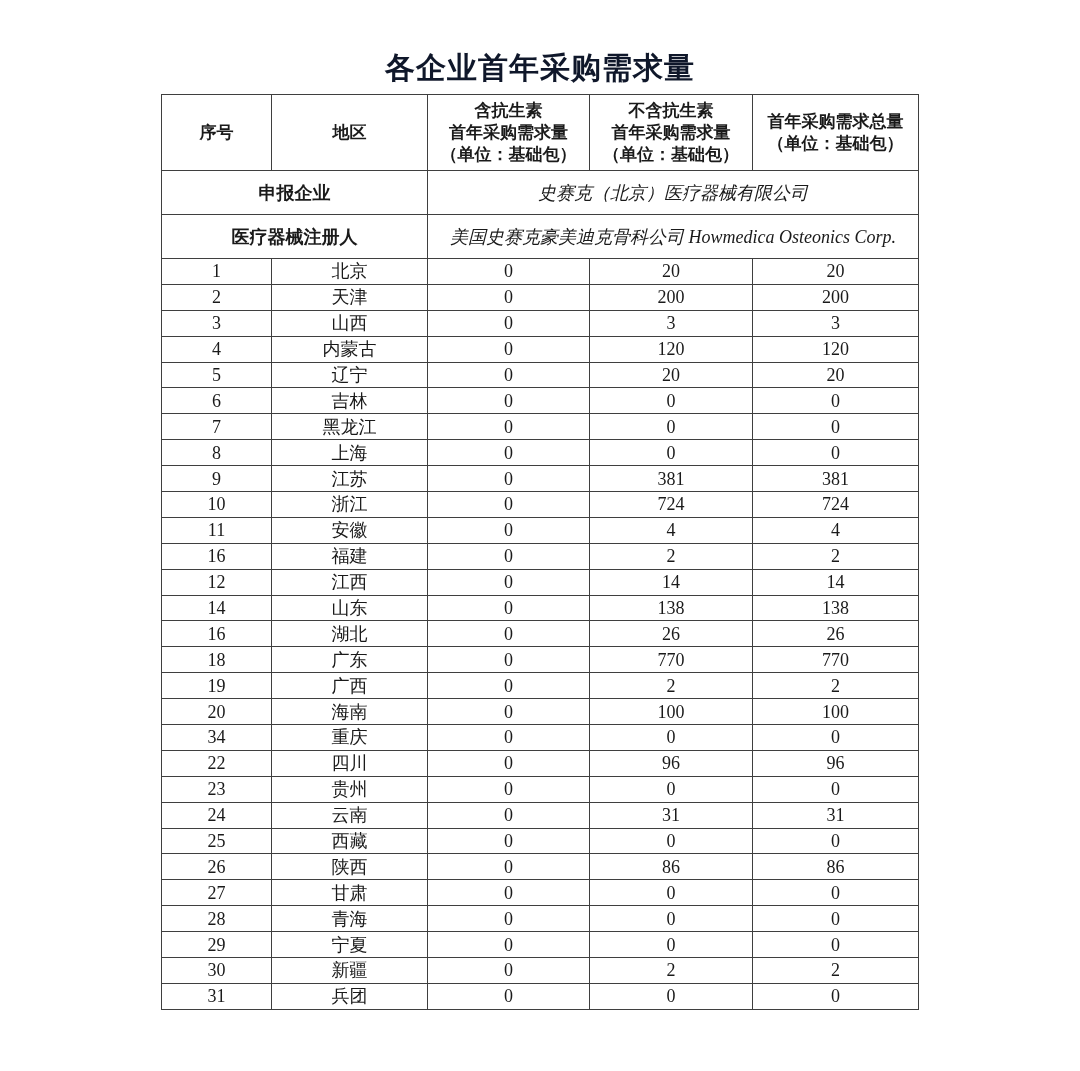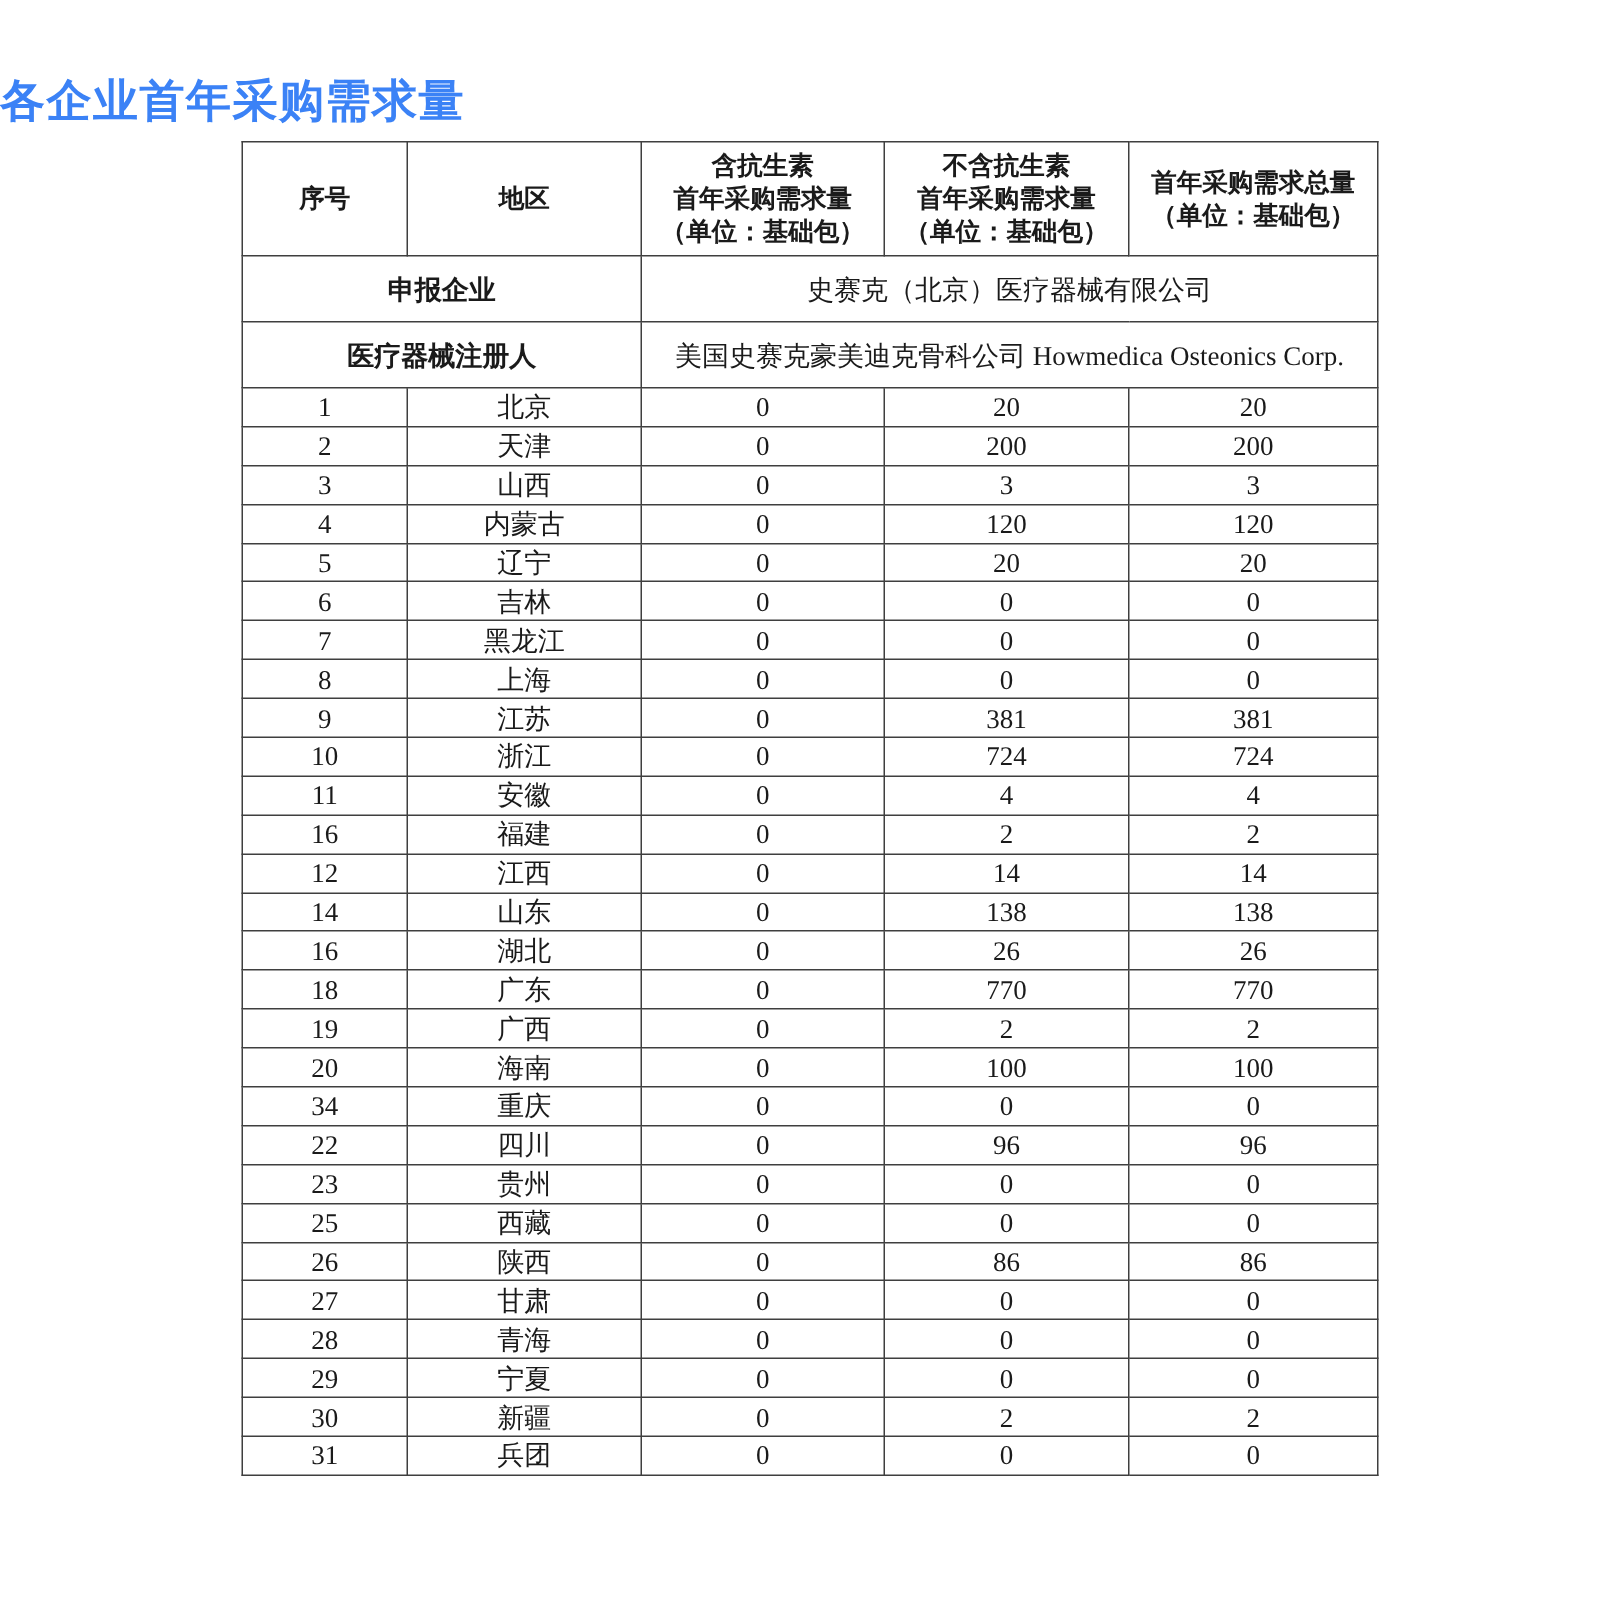--- a/index.html
+++ b/index.html
@@ -7,26 +7,26 @@
   body {
     width: 1080px;
     height: 1071px;
     background: #ffffff;
     color: #1a1a1a;
     font-family: "Liberation Sans", "DejaVu Sans", sans-serif;
     overflow: hidden;
   }
   .title {
     margin: 51px 0 9px 0;
-    text-align: left;
+    text-align: center;
     font-weight: bold;
     font-size: 30px;
     line-height: 34px;
     letter-spacing: 1px;
-    color: #3b82f6;
+    color: #0f172a;
     font-family: "Liberation Sans", "DejaVu Sans", sans-serif;
   }
   table.demand-table {
     width: 757px;
     margin: 0 auto;
     border-collapse: collapse;
     table-layout: fixed;
   }
   .demand-table th, .demand-table td {
     border: 1px solid #3f3f3f;
@@ -47,20 +47,21 @@
   tr.info-row th {
     height: 44px;
     font-size: 18px;
     font-weight: bold;
     font-family: "Liberation Sans", "DejaVu Sans", sans-serif;
   }
   tr.info-row td {
     font-family: "Liberation Serif", "DejaVu Serif", serif;
     font-size: 18px;
     font-weight: normal;
+    font-style: italic;
   }
   tr.data-row td {
     height: 25.9px;
     font-size: 18px;
     line-height: 1;
     font-family: "Liberation Serif", "DejaVu Serif", serif;
   }
 </style>
 </head>
 <body>
@@ -250,20 +251,27 @@
           <td>96</td>
         </tr>
         <tr class="data-row">
           <td>23</td>
           <td>贵州</td>
           <td>0</td>
           <td>0</td>
           <td>0</td>
         </tr>
         <tr class="data-row">
+          <td>24</td>
+          <td>云南</td>
+          <td>0</td>
+          <td>31</td>
+          <td>31</td>
+        </tr>
+        <tr class="data-row">
           <td>25</td>
           <td>西藏</td>
           <td>0</td>
           <td>0</td>
           <td>0</td>
         </tr>
         <tr class="data-row">
           <td>26</td>
           <td>陕西</td>
           <td>0</td>

